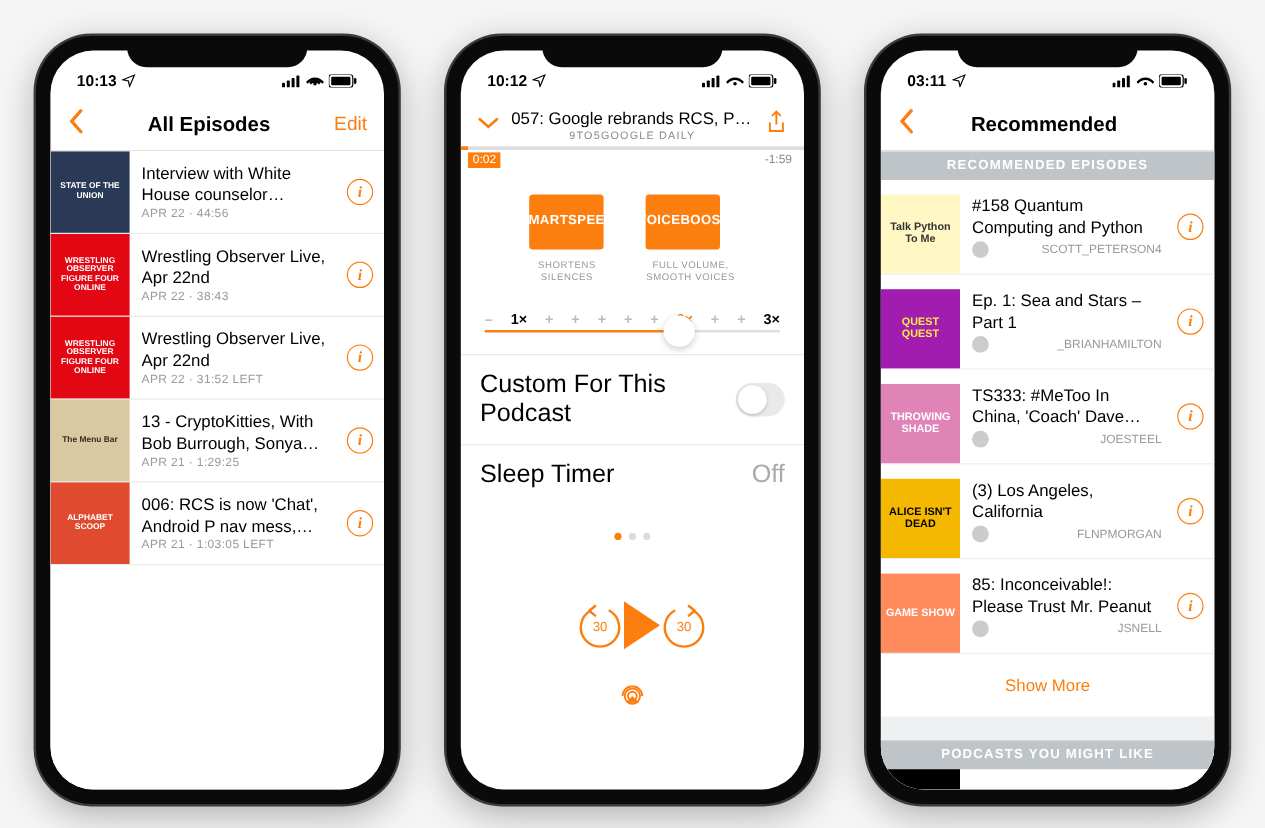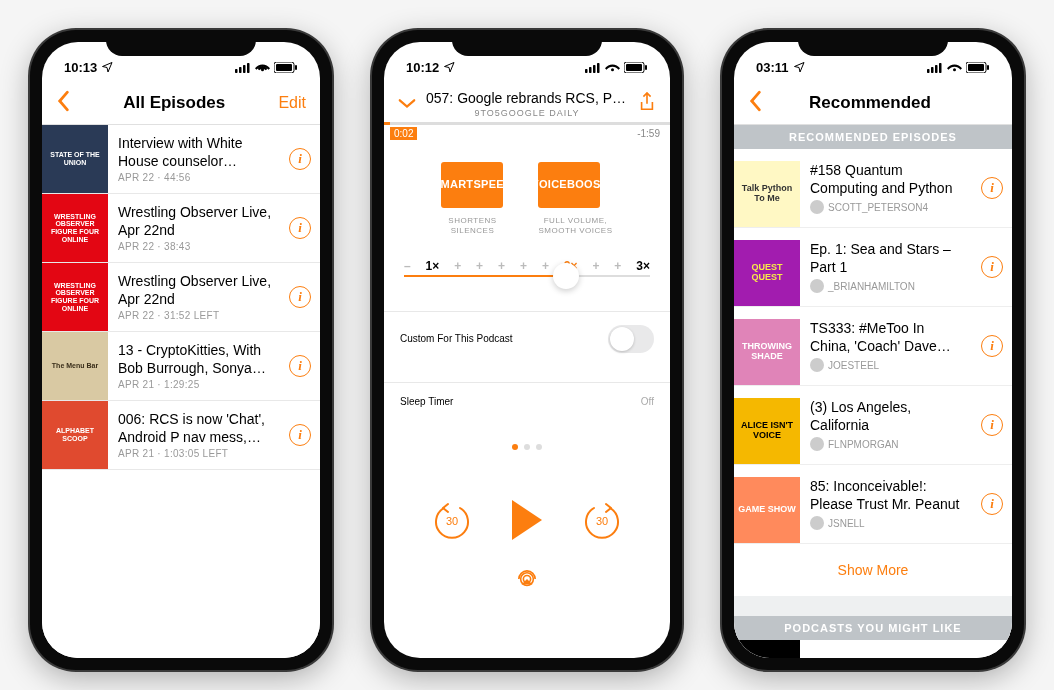--- a/index.html
+++ b/index.html
@@ -37,39 +37,39 @@
 .progress-fill { position: absolute; left: 0; top: 0; height: 100%; width: 2%; background: #fc7e0f; }
 .effects-row { display: flex; justify-content: space-around; padding: 22px 40px 10px; text-align: center; }
 .effect-btn { background: #fc7e0f; color: #fff; font-size: 11px; font-weight: 600; width: 62px; height: 46px; display: flex; align-items: center; justify-content: center; border-radius: 3px; line-height: 1.2; letter-spacing: 0.3px; }
 .effect-desc { font-size: 8px; color: #999; letter-spacing: 0.5px; margin-top: 8px; line-height: 1.3; }
 .speed-row { display: flex; justify-content: space-between; align-items: center; padding: 12px 20px 2px; font-size: 12px; color: #bbb; }
 .speed-row .mark { font-weight: 600; }
 .speed-row .active { color: #fc7e0f; }
 .slider-track { height: 2px; background: #ddd; margin: 0 20px 18px; position: relative; }
 .slider-fill { position: absolute; height: 100%; left: 0; width: 66%; background: #fc7e0f; }
 .slider-knob { position: absolute; width: 26px; height: 26px; background: #fff; border-radius: 50%; top: 50%; left: 66%; transform: translate(-50%,-50%); box-shadow: 0 2px 6px rgba(0,0,0,0.2); }
-.setting-row { display: flex; justify-content: space-between; align-items: center; padding: 13px 16px; border-top: 1px solid #e8e8e8; font-size: 10px; margin-top: 16px; }
+.setting-row { display: flex; justify-content: space-between; align-items: center; padding: 13px 16px; border-top: 1px solid #e8e8e8; font-size: 21px; }
 .setting-row:last-of-type { border-bottom: 1px solid #e8e8e8; }
 .setting-value { color: #aaa; }
 .toggle { width: 46px; height: 28px; background: #e9e9ea; border-radius: 14px; position: relative; }
 .toggle::after { content: ''; position: absolute; width: 24px; height: 24px; background: #fff; border-radius: 50%; top: 2px; left: 2px; box-shadow: 0 1px 3px rgba(0,0,0,0.2); }
 .page-dots { text-align: center; padding: 16px 0; }
 .page-dots span { display: inline-block; width: 6px; height: 6px; border-radius: 50%; background: #ddd; margin: 0 3px; }
 .page-dots span.active { background: #fc7e0f; }
-.controls-row { display: flex; justify-content: space-between; align-items: center; padding: 30px 48px 10px; }
+.controls-row { display: flex; justify-content: flex-start; align-items: center; padding: 30px 48px 10px; margin-left: 48px; }
 .play-triangle { width: 0; height: 0; border-left: 30px solid #fc7e0f; border-top: 20px solid transparent; border-bottom: 20px solid transparent; }
 .skip-btn { width: 40px; height: 40px; position: relative; color: #fc7e0f; }
 .airplay-row { text-align: center; padding: 20px 0 12px; color: #fc7e0f; }
 
 .section-head { background: #bfc4c8; color: #fff; font-size: 11px; letter-spacing: 1px; text-align: center; padding: 6px 0; font-weight: 600; }
 .rec-row { display: flex; align-items: center; padding: 0; border-bottom: 1px solid #eee; min-height: 66px; }
 .rec-thumb { width: 66px; height: 66px; flex-shrink: 0; display: flex; align-items: center; justify-content: center; font-size: 9px; font-weight: bold; text-align: center; color: #fff; padding: 3px; line-height: 1.1; margin-top: 12px; }
 .rec-body { flex: 1; padding: 6px 4px 6px 10px; min-width: 0; }
 .rec-title { font-size: 14px; line-height: 1.25; display: -webkit-box; -webkit-line-clamp: 2; -webkit-box-orient: vertical; overflow: hidden; }
-.rec-user { font-size: 10px; color: #999; text-transform: uppercase; margin-top: 3px; display: flex; align-items: center; gap: 4px; }
+.rec-user { font-size: 10px; color: #999; text-transform: uppercase; margin-top: 3px; display: flex; align-items: center; gap: 4px; justify-content: space-between; }
 .avatar-dot { width: 14px; height: 14px; background: #ccc; border-radius: 50%; display: inline-block; }
 .show-more { text-align: center; color: #fc7e0f; font-size: 14px; padding: 18px; }
 .podcast-row { display: flex; align-items: center; padding: 0; min-height: 66px; }
 .podcast-thumb { width: 66px; height: 66px; background: #000; display: flex; align-items: center; justify-content: center; font-size: 24px; font-weight: bold; }
 .podcast-body { flex: 1; padding: 0 12px; font-size: 16px; font-weight: 600; }
 .chev-right { color: #ccc; padding-right: 14px; }
 .placeholder-back { width: 20px; }
 .grey-gap { height: 20px; background: #eef0f1; }
 .bottom-overscroll { height: 20px; background: #eef0f1; }
 </style>
@@ -381,21 +381,21 @@
               <div class="rec-user">
                 <span class="avatar-dot"></span>
                 <span>JOESTEEL</span>
               </div>
             </div>
             <div class="info-btn">
               <div class="info-circle">i</div>
             </div>
           </div>
           <div class="rec-row">
-            <div class="rec-thumb" style="background:#f5b800;color:#000">ALICE ISN'T VOICE</div>
+            <div class="rec-thumb" style="background:#f5b800;color:#000">ALICE ISN'T DEAD</div>
             <div class="rec-body">
               <div class="rec-title">(3) Los Angeles, California</div>
               <div class="rec-user">
                 <span class="avatar-dot"></span>
                 <span>FLNPMORGAN</span>
               </div>
             </div>
             <div class="info-btn">
               <div class="info-circle">i</div>
             </div>

